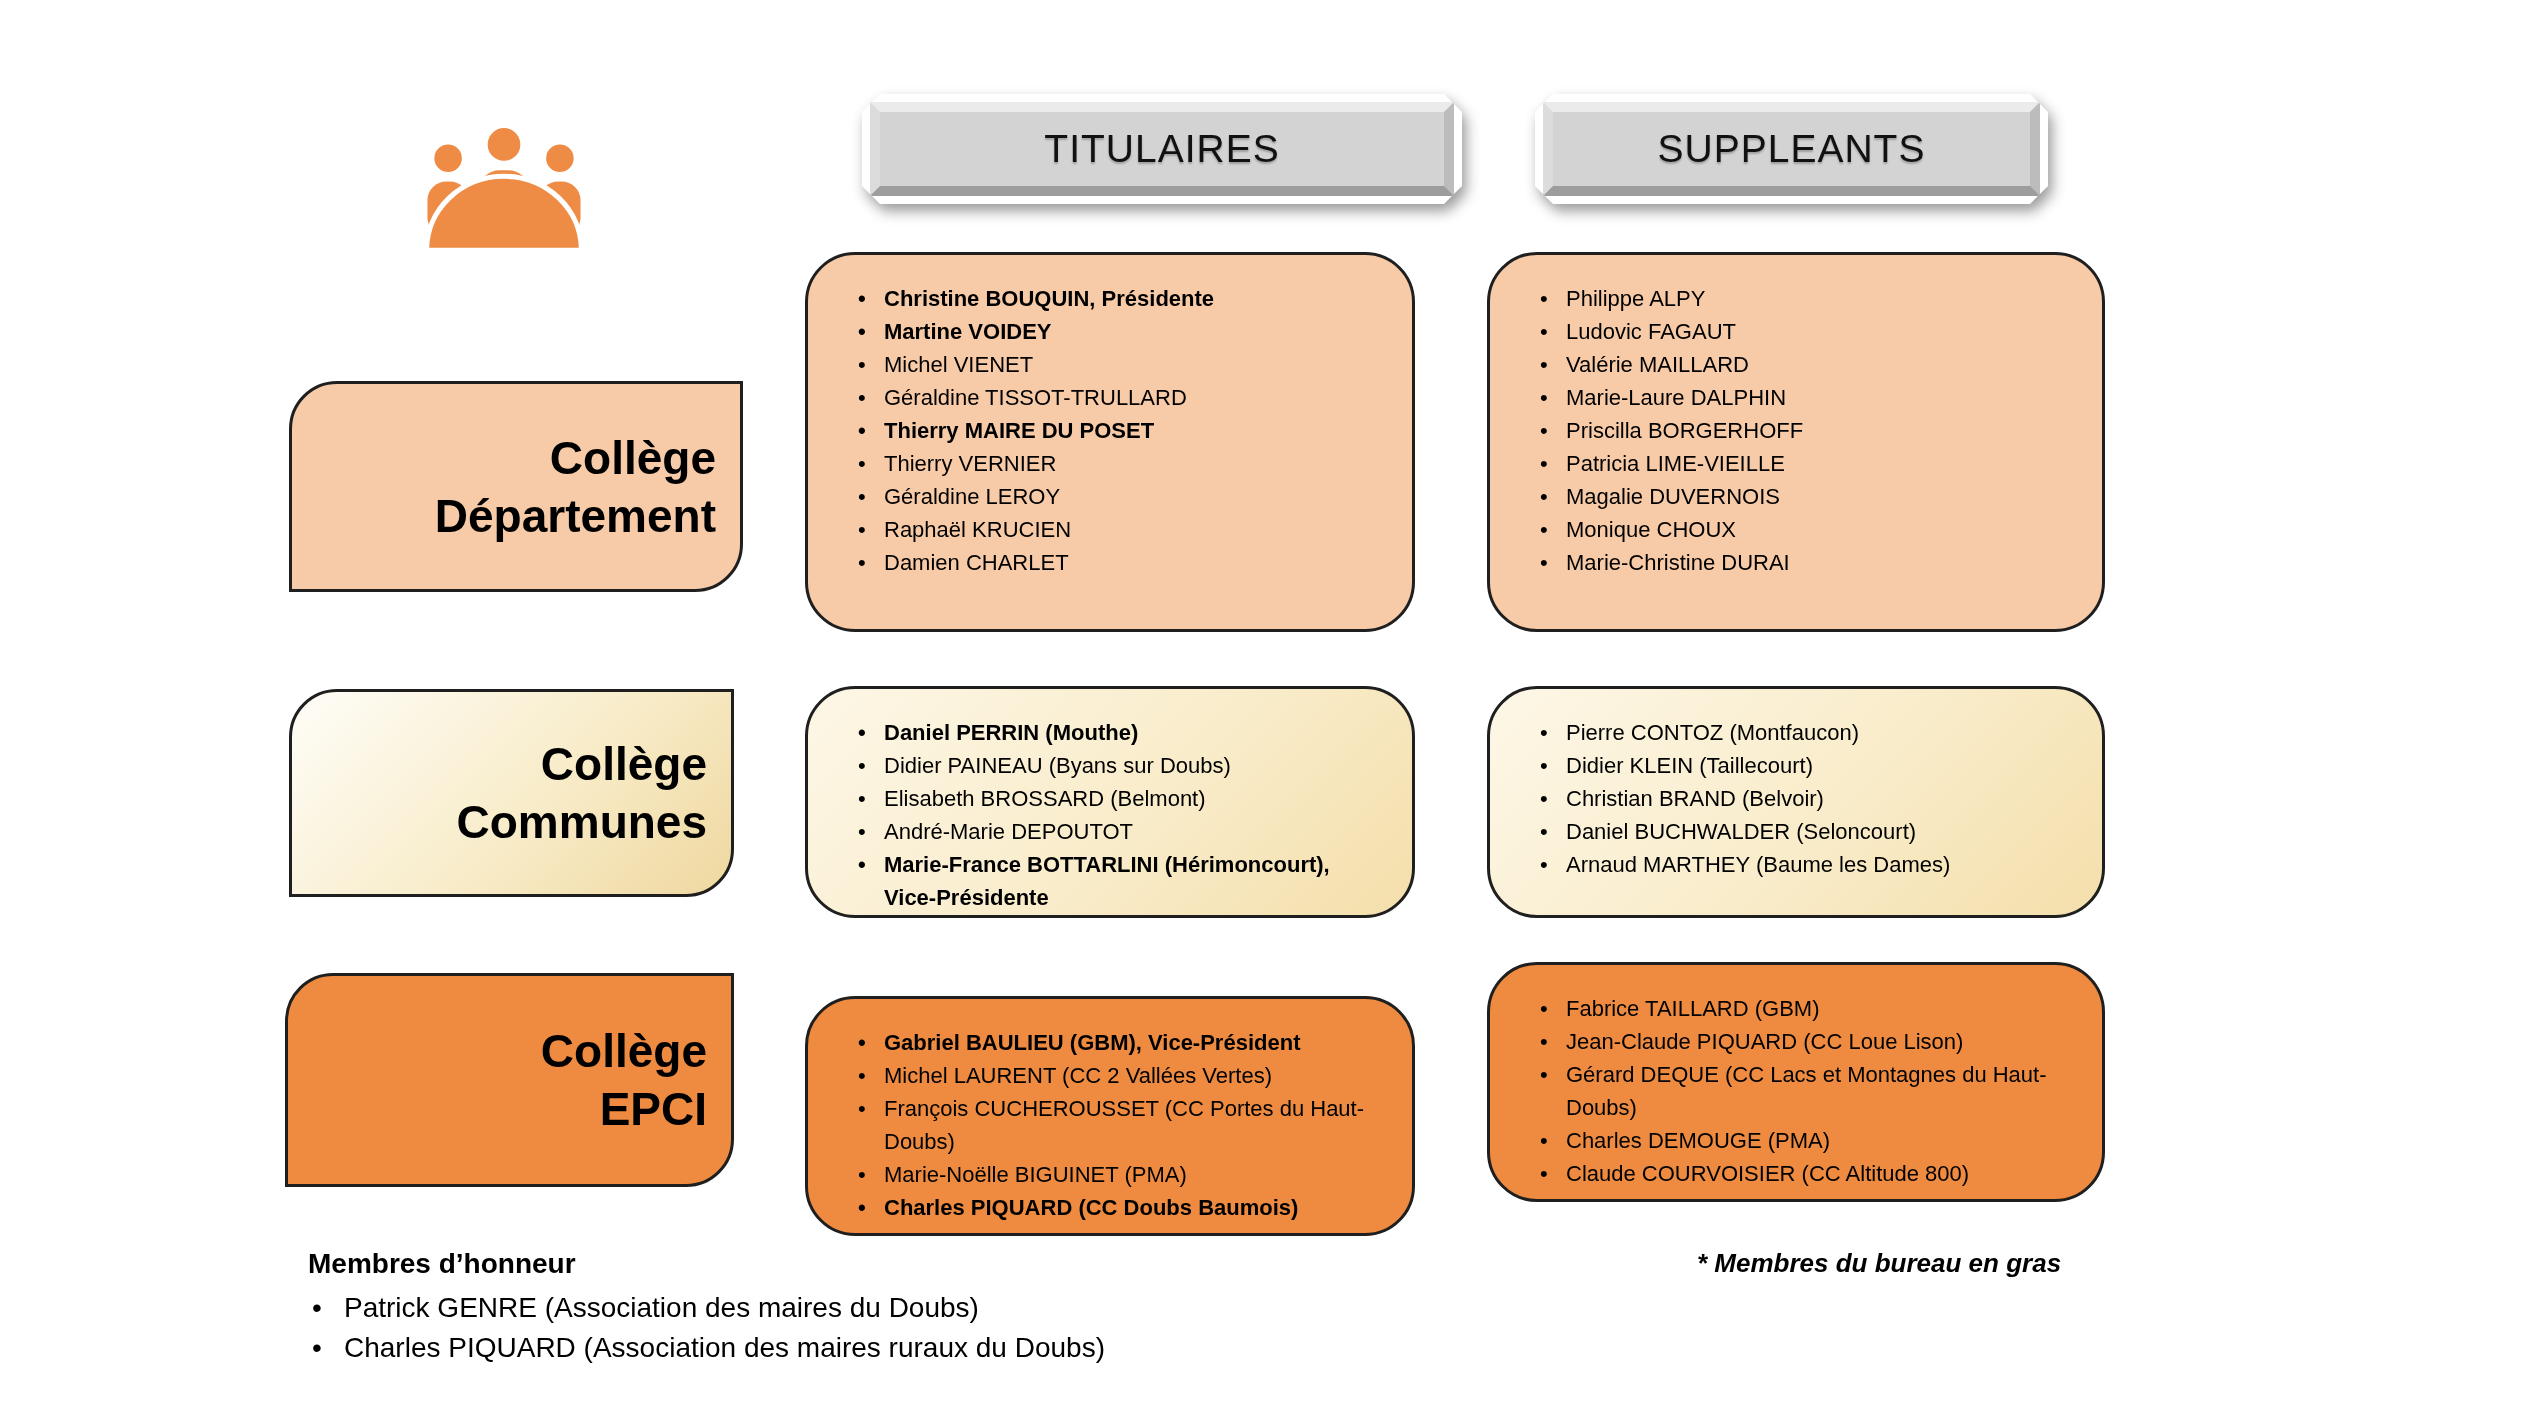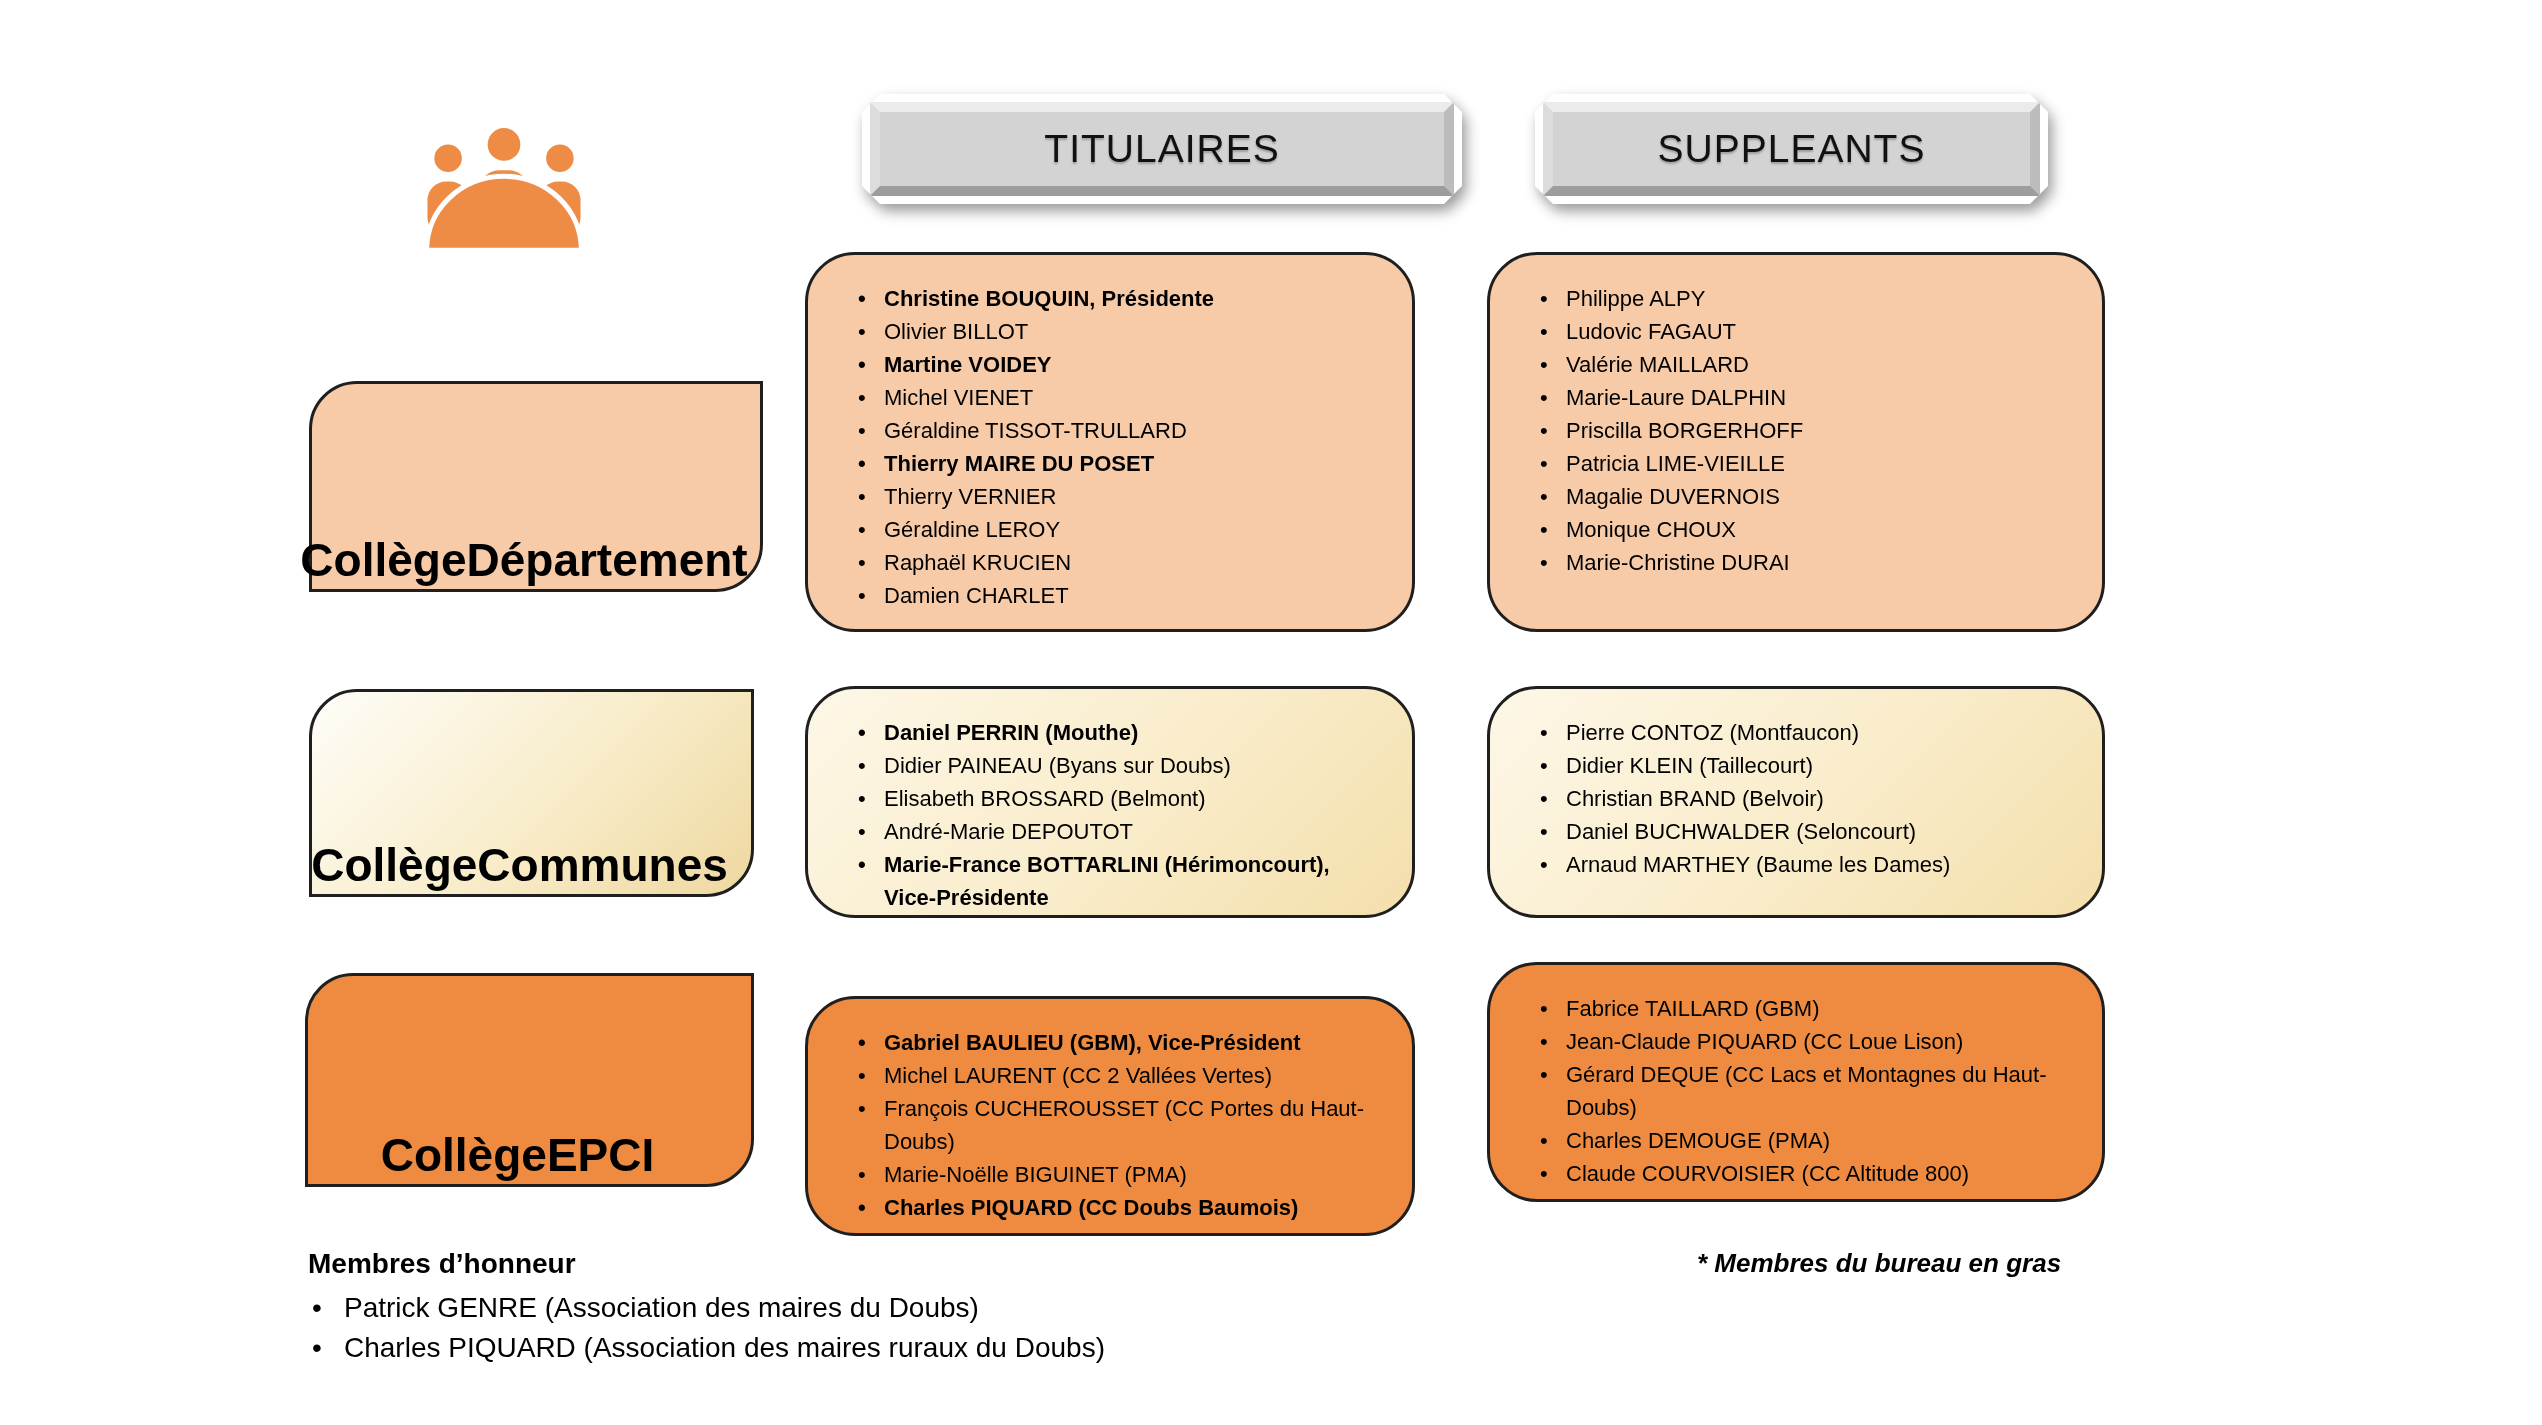--- a/index.html
+++ b/index.html
@@ -10,22 +10,22 @@
   .plaque{width:100%;height:100%;background:#ffffff;padding:8px;box-sizing:border-box;
           clip-path:polygon(18px 0,calc(100% - 18px) 0,100% 18px,100% calc(100% - 18px),calc(100% - 18px) 100%,18px 100%,0 calc(100% - 18px),0 18px);}
   .plaque-face{width:100%;height:100%;box-sizing:border-box;background:#d3d3d3;
           border-style:solid;border-width:10px;
           border-color:#ebebeb #bcbcbc #9d9d9d #dcdcdc;
           display:flex;align-items:center;justify-content:center;}
   .plaque-face span{font-size:39px;letter-spacing:1px;color:#111;text-shadow:0 2px 2px rgba(0,0,0,0.25);}
 
   
   .college-label{position:absolute;border:3px solid #1f1f1f;border-radius:48px 0 48px 0;
-          display:flex;flex-direction:row;justify-content:center;align-items:flex-end;
-          padding-right:24px;box-sizing:border-box;margin-left:20px;}
+          display:flex;flex-direction:column;justify-content:center;align-items:flex-end;
+          padding-right:24px;box-sizing:border-box;}
   .college-label .line{font-weight:bold;font-size:46px;line-height:58px;}
 
   .fill-peach{background:#f8cba8;}
   .fill-cream-grad{background:linear-gradient(135deg,#fefdf8 0%,#f8ecc9 55%,#efd8a0 100%);}
   .fill-cream-grad-soft{background:linear-gradient(135deg,#fdf7e7 0%,#f9ecca 55%,#f4dfab 100%);}
   .fill-orange{background:#ee8b40;}
 
   
   .member-box{position:absolute;border:3px solid #1f1f1f;border-radius:50px;box-sizing:border-box;overflow:hidden;}
   .member-box ul{margin:0;padding:27px 44px 0 48px;list-style:none;}
@@ -74,21 +74,20 @@
   </div>
 </div>
 
 <div class="college-label fill-peach" style="left:289px;top:381px;width:454px;height:211px;">
   <span class="line">Collège</span>
   <span class="line">Département</span>
 </div>
 <div class="member-box fill-peach" style="left:805px;top:252px;width:610px;height:380px;">
   <ul>
       <li class="b">Christine BOUQUIN, Présidente</li>
-      <li>Olivier BILLOT</li>
       <li class="b">Martine VOIDEY</li>
       <li>Michel VIENET</li>
       <li>Géraldine TISSOT-TRULLARD</li>
       <li class="b">Thierry MAIRE DU POSET</li>
       <li>Thierry VERNIER</li>
       <li>Géraldine LEROY</li>
       <li>Raphaël KRUCIEN</li>
       <li>Damien CHARLET</li>
     </ul>
 </div>

